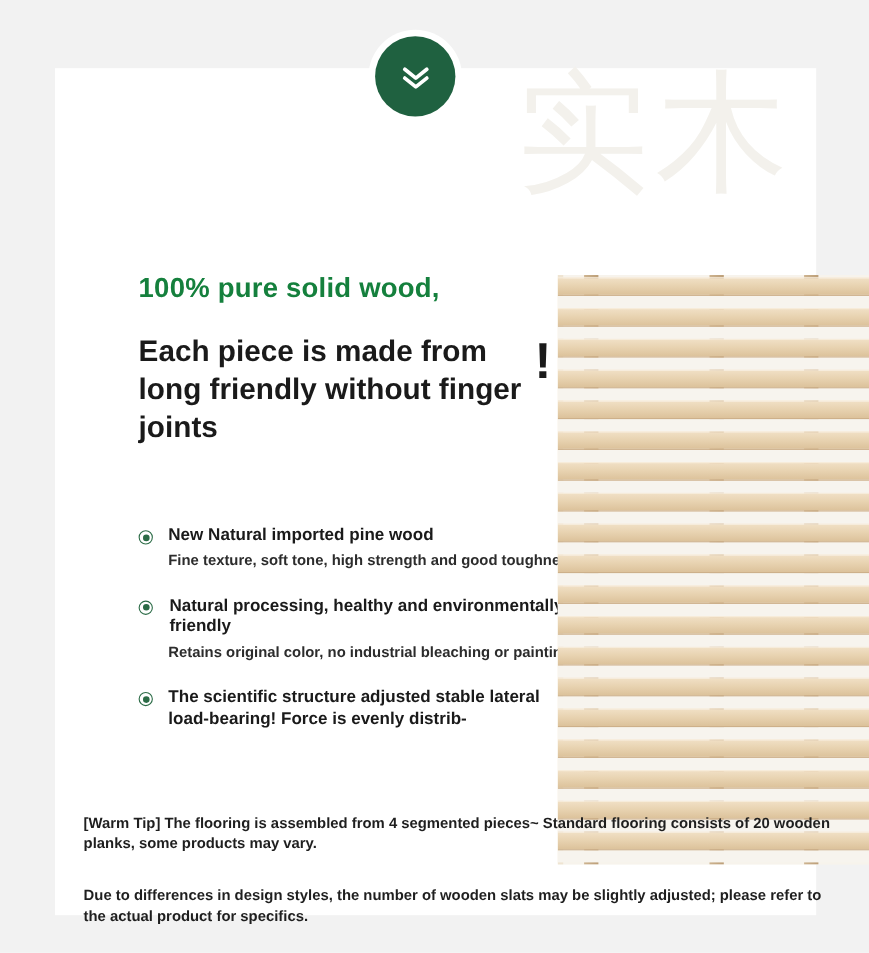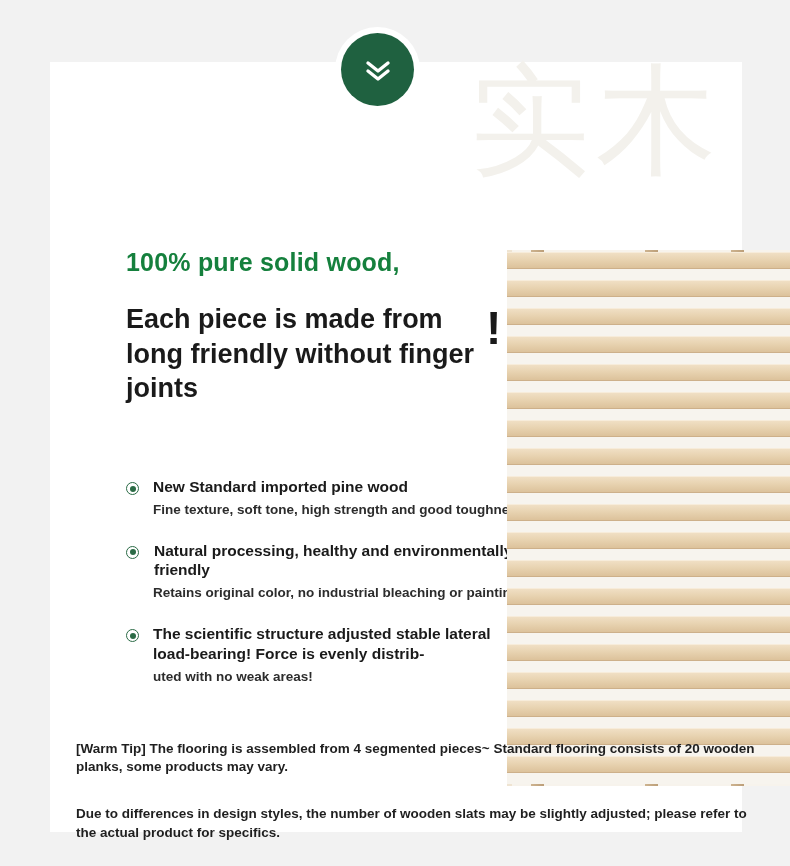--- a/index.html
+++ b/index.html
@@ -210,34 +210,33 @@
     <div class="watermark">实木</div>
 
     <div class="headline1">100% pure solid wood,</div>
     <div class="headline2">Each piece is made from long friendly without finger joints</div>
     <div class="excl">!</div>
 
     <div class="bullets">
 
       <div class="bullet-item b1">
         <span class="bullet-mark"></span>
-        <div class="bullet-title">New Standard imported pine wood</div>
+        <div class="bullet-title">New Natural imported pine wood</div>
         <div class="bullet-desc">Fine texture, soft tone, high strength and good toughness</div>
       </div>
 
       <div class="bullet-item b2">
         <span class="bullet-mark"></span>
         <div class="bullet-title">Natural processing, healthy and environmentally friendly</div>
         <div class="bullet-desc">Retains original color, no industrial bleaching or painting</div>
       </div>
 
       <div class="bullet-item b3">
         <span class="bullet-mark"></span>
         <div class="bullet-title">The scientific structure adjusted stable lateral load-bearing! Force is evenly distrib-</div>
-        <div class="bullet-desc">uted with no weak areas!</div>
       </div>
 
     </div>
 
     <div class="photo">
       <div class="edge-l"></div>
 
       <div class="rail r1"></div>
       <div class="rail r2"></div>
       <div class="rail r3"></div>

